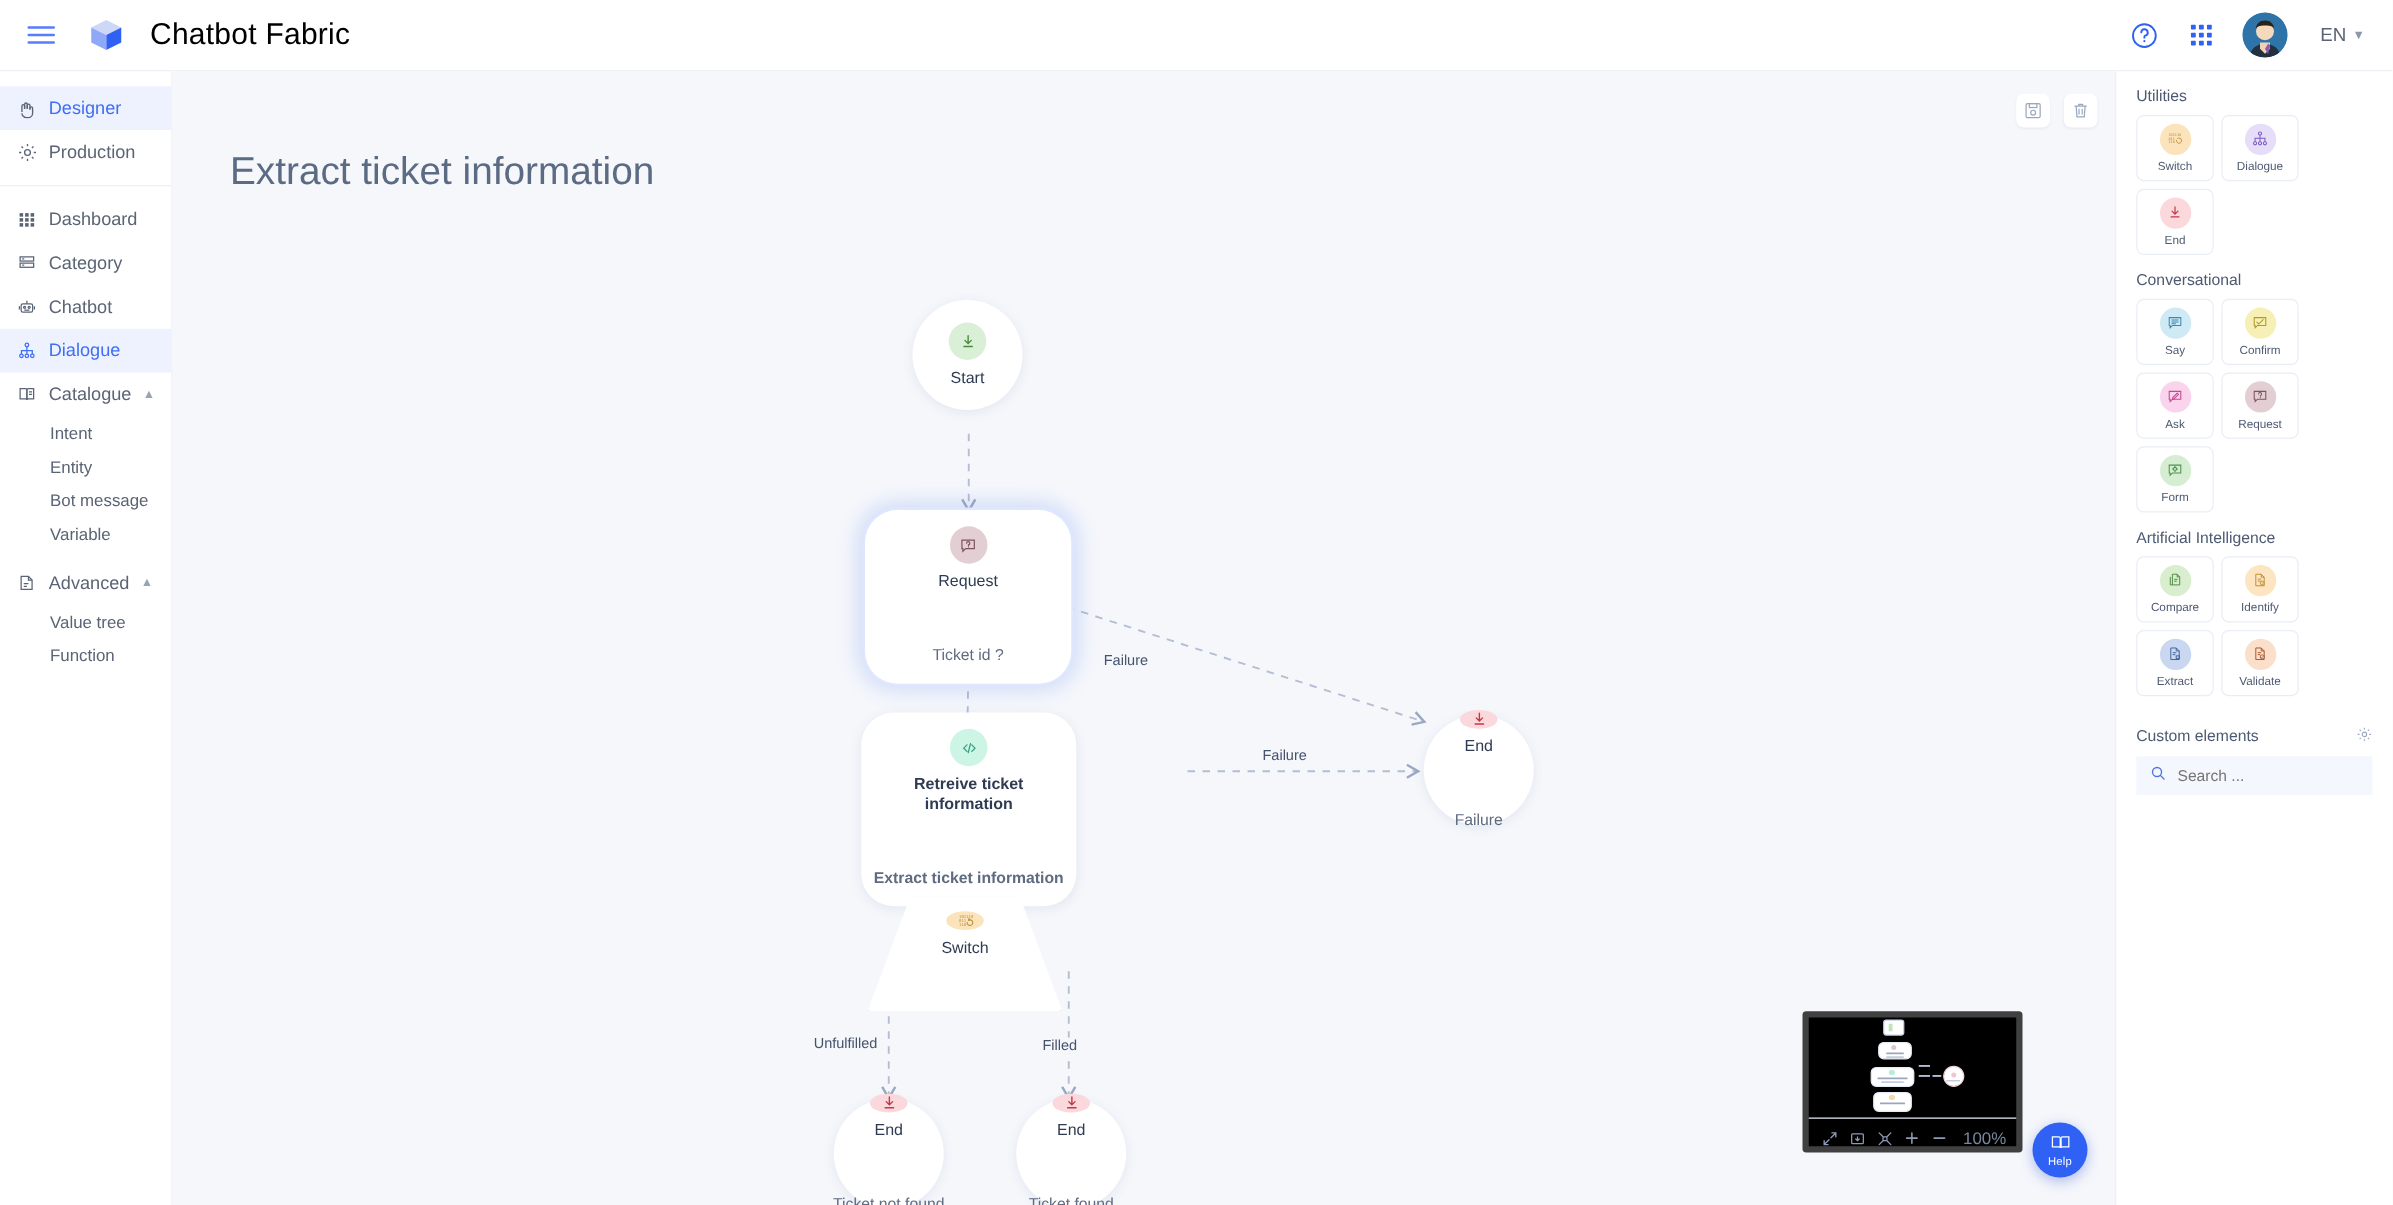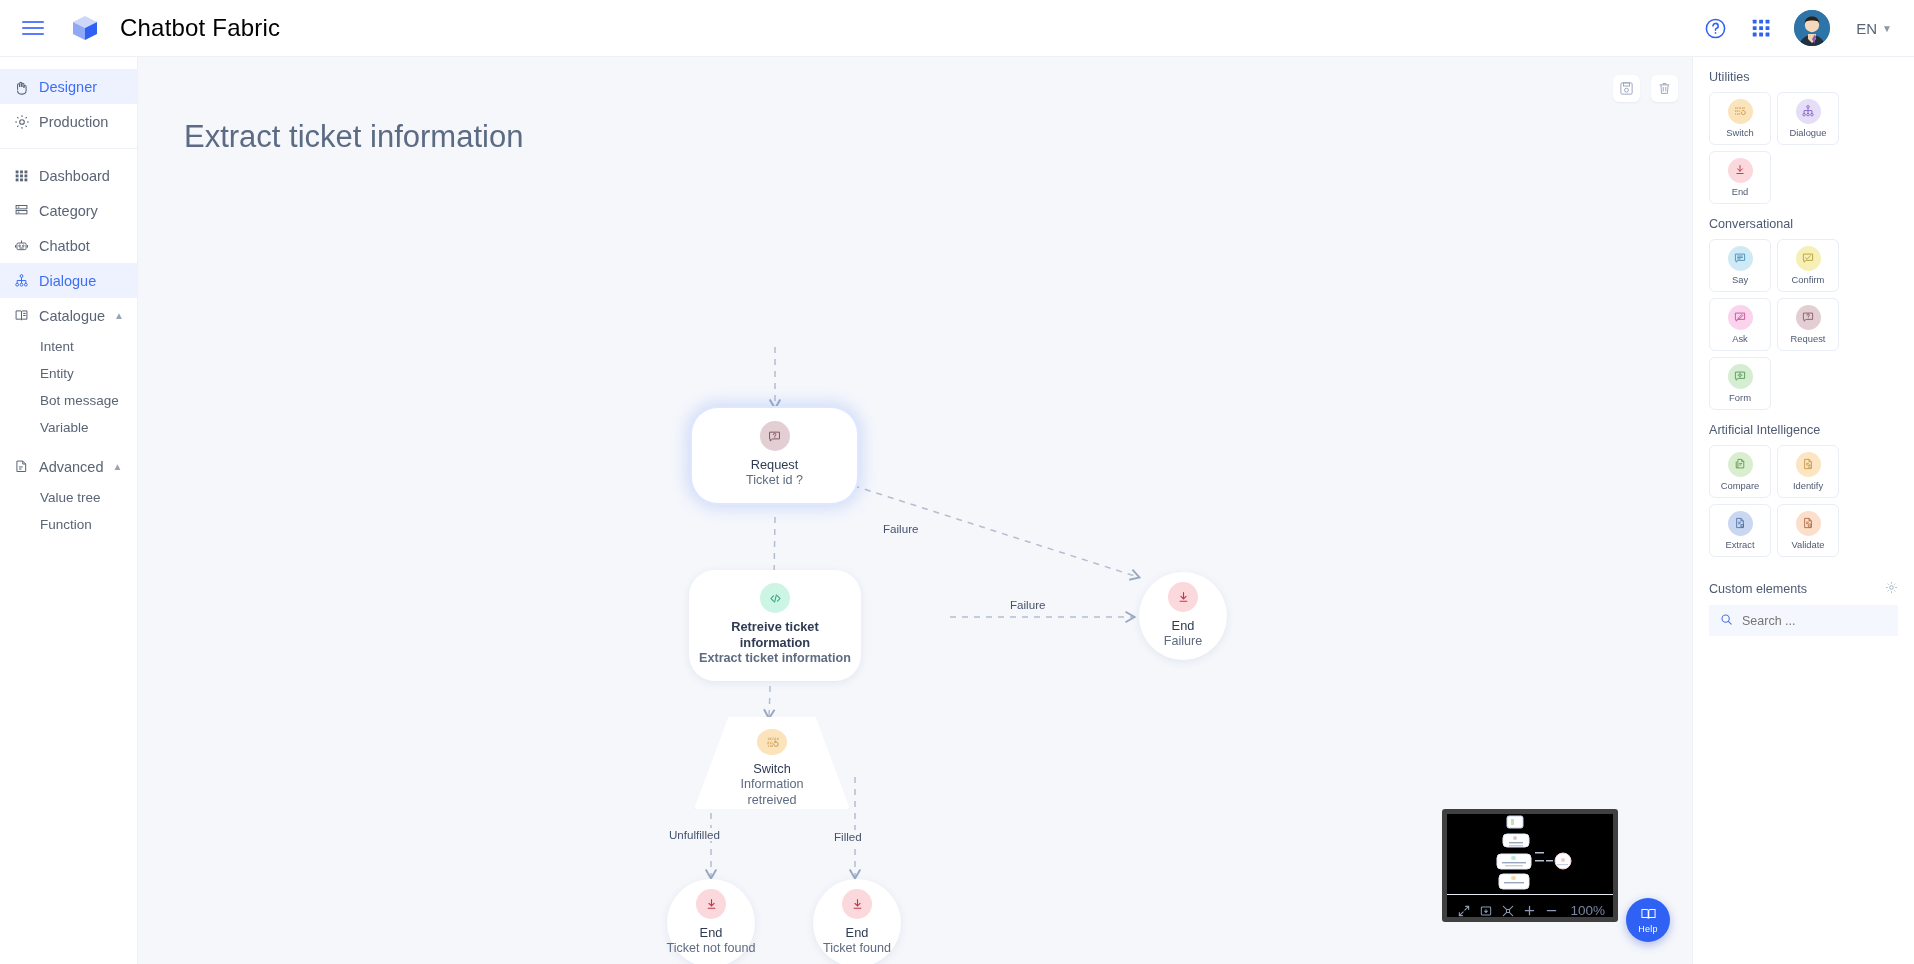--- a/index.html
+++ b/index.html
@@ -77,21 +77,21 @@
     filter: drop-shadow(0 2px 7px rgba(70,90,140,.13));
     display:flex; flex-direction:column; align-items:center;
   }
   .n-badge { width: 30px; height: 30px; border-radius: 50%; display:flex; align-items:center; justify-content:center; }
   .n-badge.green { background: #d9f0d6; }
   .n-badge.mint  { background: #cdf5e6; }
   .n-badge.rose  { background: #e3cfd3; }
   .n-badge.red   { background: #fbd8dc; }
   .n-badge.amber { background: #fbe3bb; }
   .n-title { font-size: 12.8px; color: #2f3b52; margin-top: 6px; text-align:center; line-height: 1.25;}
-  .n-sub { font-size: 12.6px; color: #5f6b80; text-align:center; line-height: 1.26; }
+  .n-sub { font-size: 12.6px; color: #5f6b80; text-align:center; line-height: 1.26; margin-top: 44px; }
 
   .edge-label {
     position: absolute; font-size: 11.6px; color: #45536d;
     background: #f5f7fb; padding: 0 4px; white-space: nowrap;
   }
   .edges { position: absolute; inset: 0; pointer-events: none; }
 
   
   .minimap {
     position: absolute; right: 74px; bottom: 42px; width: 176px; height: 113px;
@@ -353,20 +353,30 @@
           <path d="M704 425 L1000 520"></path>
           <path d="M812 560 L995 560"></path>
           <path d="M633 605 L631 660"></path>
           <path d="M573 720 L573 820"></path>
           <path d="M717 720 L717 820"></path>
         </g>
       </svg>
 
       <div class="flow">
 
+        <div class="node" style="left:592px; top:183px;">
+          <div class="node-circle" style="display:flex;flex-direction:column;align-items:center;justify-content:center;">
+            <div class="n-badge green">
+              <svg viewBox="0 0 20 20" width="15" height="15" fill="none" stroke="#4c8a3f" stroke-width="1.5" stroke-linecap="round">
+                <path d="M10 3.5v8M6.6 8.4L10 11.8l3.4-3.4M5.5 15h9"></path>
+              </svg>
+            </div>
+            <div class="n-title">Start</div>
+          </div>
+        </div>
 
         <div class="node" style="left:554px; top:351px;">
           <div class="node-rect selected" style="display:flex;flex-direction:column;align-items:center;">
             <div class="n-badge rose">
               <svg viewBox="0 0 20 20" width="15" height="15" fill="none" stroke="#7d5560" stroke-width="1.3">
                 <path d="M3.4 4.2h13.2v9H7.4L4.4 16v-2.8H3.4z"></path>
                 <path d="M8.4 7.4a1.7 1.7 0 1 1 2 1.7v.9" stroke-linecap="round"></path>
                 <circle cx="10.4" cy="11.4" r=".65" fill="#7d5560" stroke="none"></circle>
               </svg>
             </div>
@@ -434,21 +444,21 @@
                 <path d="M10 3.5v8M6.6 8.4L10 11.8l3.4-3.4M5.5 15h9"></path>
               </svg>
             </div>
             <div class="n-title">End</div>
             <div class="n-sub" style="white-space:nowrap">Ticket found</div>
           </div>
         </div>
 
         <div class="edge-label" style="left:741px; top:465px;">Failure</div>
         <div class="edge-label" style="left:868px; top:541px;">Failure</div>
-        <div class="edge-label" style="left:527px; top:771px;">Unfulfilled</div>
+        <div class="edge-label" style="left:509px; top:771px;">Unfulfilled</div>
         <div class="edge-label" style="left:692px; top:773px;">Filled</div>
       </div>
 
       <div class="minimap">
         <div class="mm-view">
           <svg viewBox="0 0 176 80" width="176" height="80">
             <rect x="60" y="2" width="16" height="12" rx="2" fill="#fff" stroke="#c3d0ec"></rect>
             <rect x="64" y="5" width="3" height="6" fill="#bfe4b9"></rect>
             <rect x="56" y="20" width="26" height="13" rx="4" fill="#fff" stroke="#e6ecf7"></rect>
             <rect x="66" y="22" width="4" height="4" rx="2" fill="#e0c4cb"></rect>

